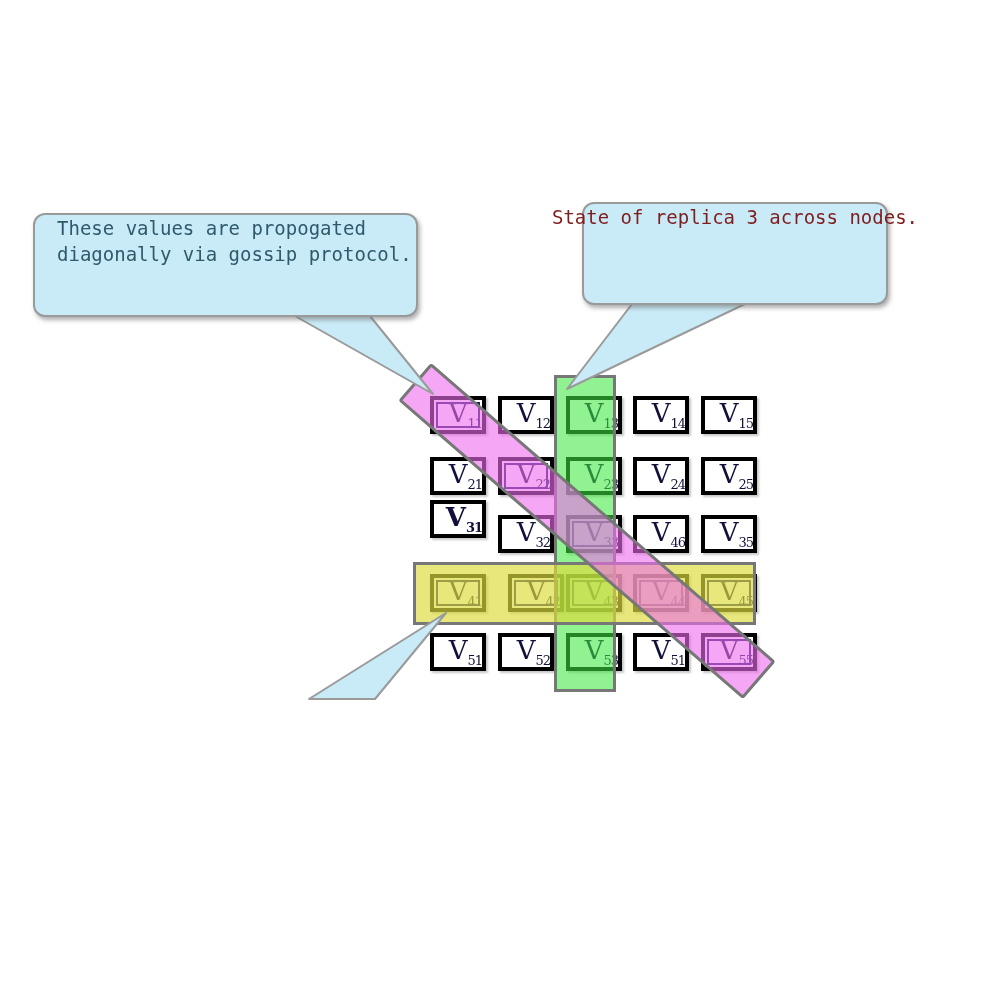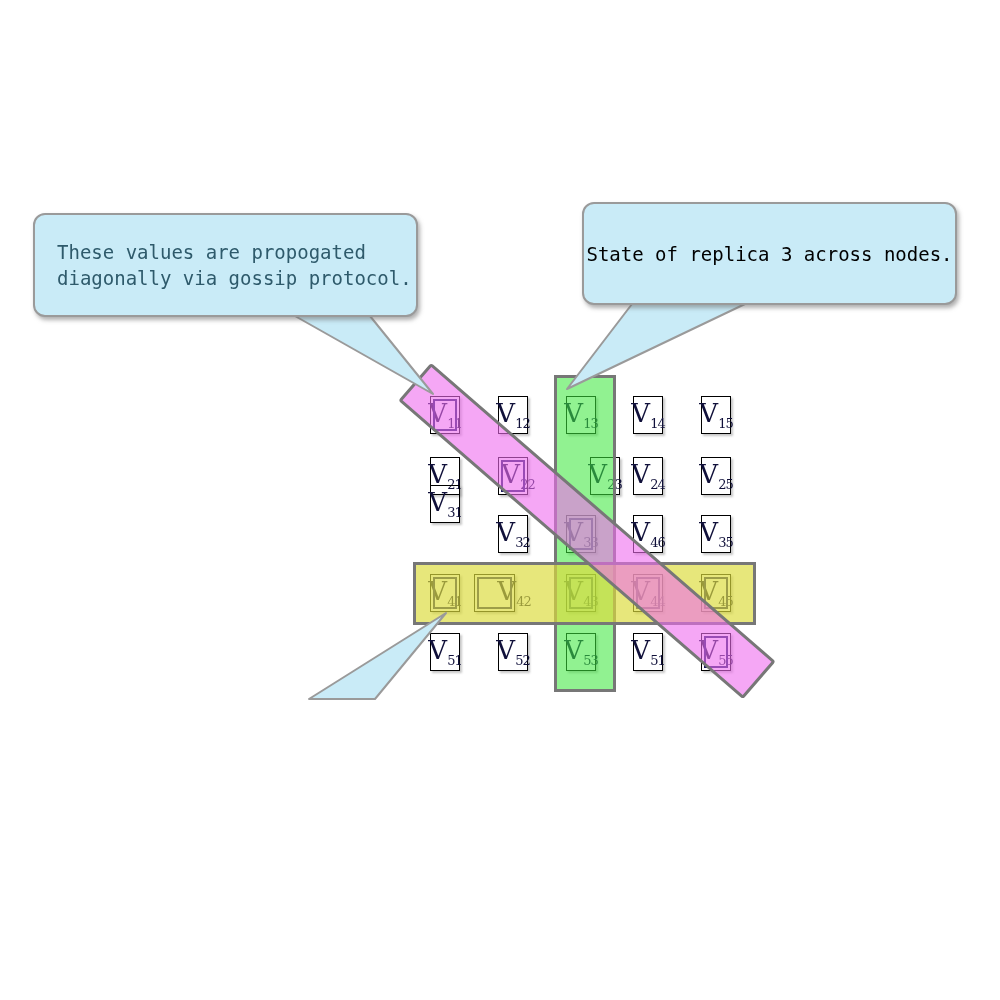--- a/index.html
+++ b/index.html
@@ -3,23 +3,23 @@
 <meta charset="utf-8">
 <style>
   html,body{margin:0;padding:0;background:#ffffff;}
   #canvas{
     position:relative;width:1000px;height:1000px;background:#ffffff;
     font-family:"DejaVu Sans Mono", monospace;overflow:hidden;
   }
 
   
   .cell{
-    position:absolute;width:30px;height:38px;box-sizing:border-box;
-    border:1px solid #000000;background:transparent;
-    display:flex;align-items:center;justify-content:center;
+    position:absolute;width:56px;height:38px;box-sizing:border-box;
+    border:4px solid #000000;background:transparent;
+    display:flex;align-items:center;justify-content:flex-end;
     box-shadow:2px 2px 2px rgba(130,130,130,0.45);
     z-index:1;
   }
   .cell .inner{
     position:absolute;left:2px;top:2px;right:2px;bottom:2px;
     border:2px solid #191960;pointer-events:none;
   }
   .cell .lab{
     font-family:"DejaVu Serif", serif;color:#10103a;line-height:1;
     white-space:nowrap;
@@ -36,26 +36,26 @@
     transform:rotate(40.9deg);transform-origin:center center;border-radius:3px;
   }
 
   
   #tails{position:absolute;left:0;top:0;width:1000px;height:1000px;z-index:5;pointer-events:none;}
 
   
   .callout{
     position:absolute;box-sizing:border-box;border:2px solid #9a9a9a;border-radius:12px;
     background:#C9EBF7;z-index:6;
-    display:flex;flex-direction:column;justify-content:center;
+    display:flex;flex-direction:column;justify-content:flex-start;
     box-shadow:2px 3px 4px rgba(110,110,110,0.55);
     font-size:19px;line-height:26px;
   }
   #callout-gossip {left:33px;top:213px;width:385px;height:104px;align-items:flex-start;padding-left:22px;color:#2E5A6B;}
-  #callout-replica{left:582px;top:202px;width:375px;height:103px;align-items:center;color:#000000;}
+  #callout-replica{left:582px;top:202px;width:306px;height:103px;align-items:center;color:#7f1d1d;}
   #callout-node4  {left:44px;top:696px;width:388px;height:102px;align-items:center;color:#1a1a1a;}
   .callout .line{white-space:pre;}
 </style>
 </head>
 <body>
 
 <div id="canvas">
 
   <div id="matrix">
       <div class="cell" style="left: 430px; top: 396px;">
@@ -74,50 +74,50 @@
       <div class="cell" style="left: 701px; top: 396px;">
         <span class="lab"><span class="base">V</span><span class="sub">15</span></span>
       </div>
       <div class="cell" style="left: 430px; top: 457px;">
         <span class="lab"><span class="base">V</span><span class="sub">21</span></span>
       </div>
       <div class="cell" style="left: 498px; top: 457px; padding-left: 10px;">
         <div class="inner"></div>
         <span class="lab"><span class="base">V</span><span class="sub">22</span></span>
       </div>
-      <div class="cell" style="left: 566px; top: 457px; margin-left: 24px;">
+      <div class="cell" style="left: 566px; top: 457px;">
         <span class="lab"><span class="base">V</span><span class="sub">23</span></span>
       </div>
       <div class="cell" style="left: 633px; top: 457px;">
         <span class="lab"><span class="base">V</span><span class="sub">24</span></span>
       </div>
       <div class="cell" style="left: 701px; top: 457px;">
         <span class="lab"><span class="base">V</span><span class="sub">25</span></span>
       </div>
-      <div class="cell" style="left: 430px; top: 485px;">
+      <div class="cell" style="left: 430px; top: 500px; font-weight: bold;">
         <span class="lab"><span class="base">V</span><span class="sub">31</span></span>
       </div>
       <div class="cell" style="left: 498px; top: 515px;">
         <span class="lab"><span class="base">V</span><span class="sub">32</span></span>
       </div>
       <div class="cell" style="left: 566px; top: 515px;">
         <div class="inner"></div>
         <span class="lab"><span class="base">V</span><span class="sub">33</span></span>
       </div>
       <div class="cell" style="left: 633px; top: 515px;">
         <span class="lab"><span class="base">V</span><span class="sub">46</span></span>
       </div>
       <div class="cell" style="left: 701px; top: 515px;">
         <span class="lab"><span class="base">V</span><span class="sub">35</span></span>
       </div>
       <div class="cell" style="left: 430px; top: 574px;">
         <div class="inner"></div>
         <span class="lab"><span class="base">V</span><span class="sub">41</span></span>
       </div>
-      <div class="cell" style="left: 474px; top: 574px; padding-left: 39px;">
+      <div class="cell" style="left: 508px; top: 574px; padding-left: 39px;">
         <div class="inner"></div>
         <span class="lab"><span class="base">V</span><span class="sub">42</span></span>
       </div>
       <div class="cell" style="left: 566px; top: 574px;">
         <div class="inner"></div>
         <span class="lab"><span class="base">V</span><span class="sub">43</span></span>
       </div>
       <div class="cell" style="left: 633px; top: 574px;">
         <div class="inner"></div>
         <span class="lab"><span class="base">V</span><span class="sub">44</span></span>

